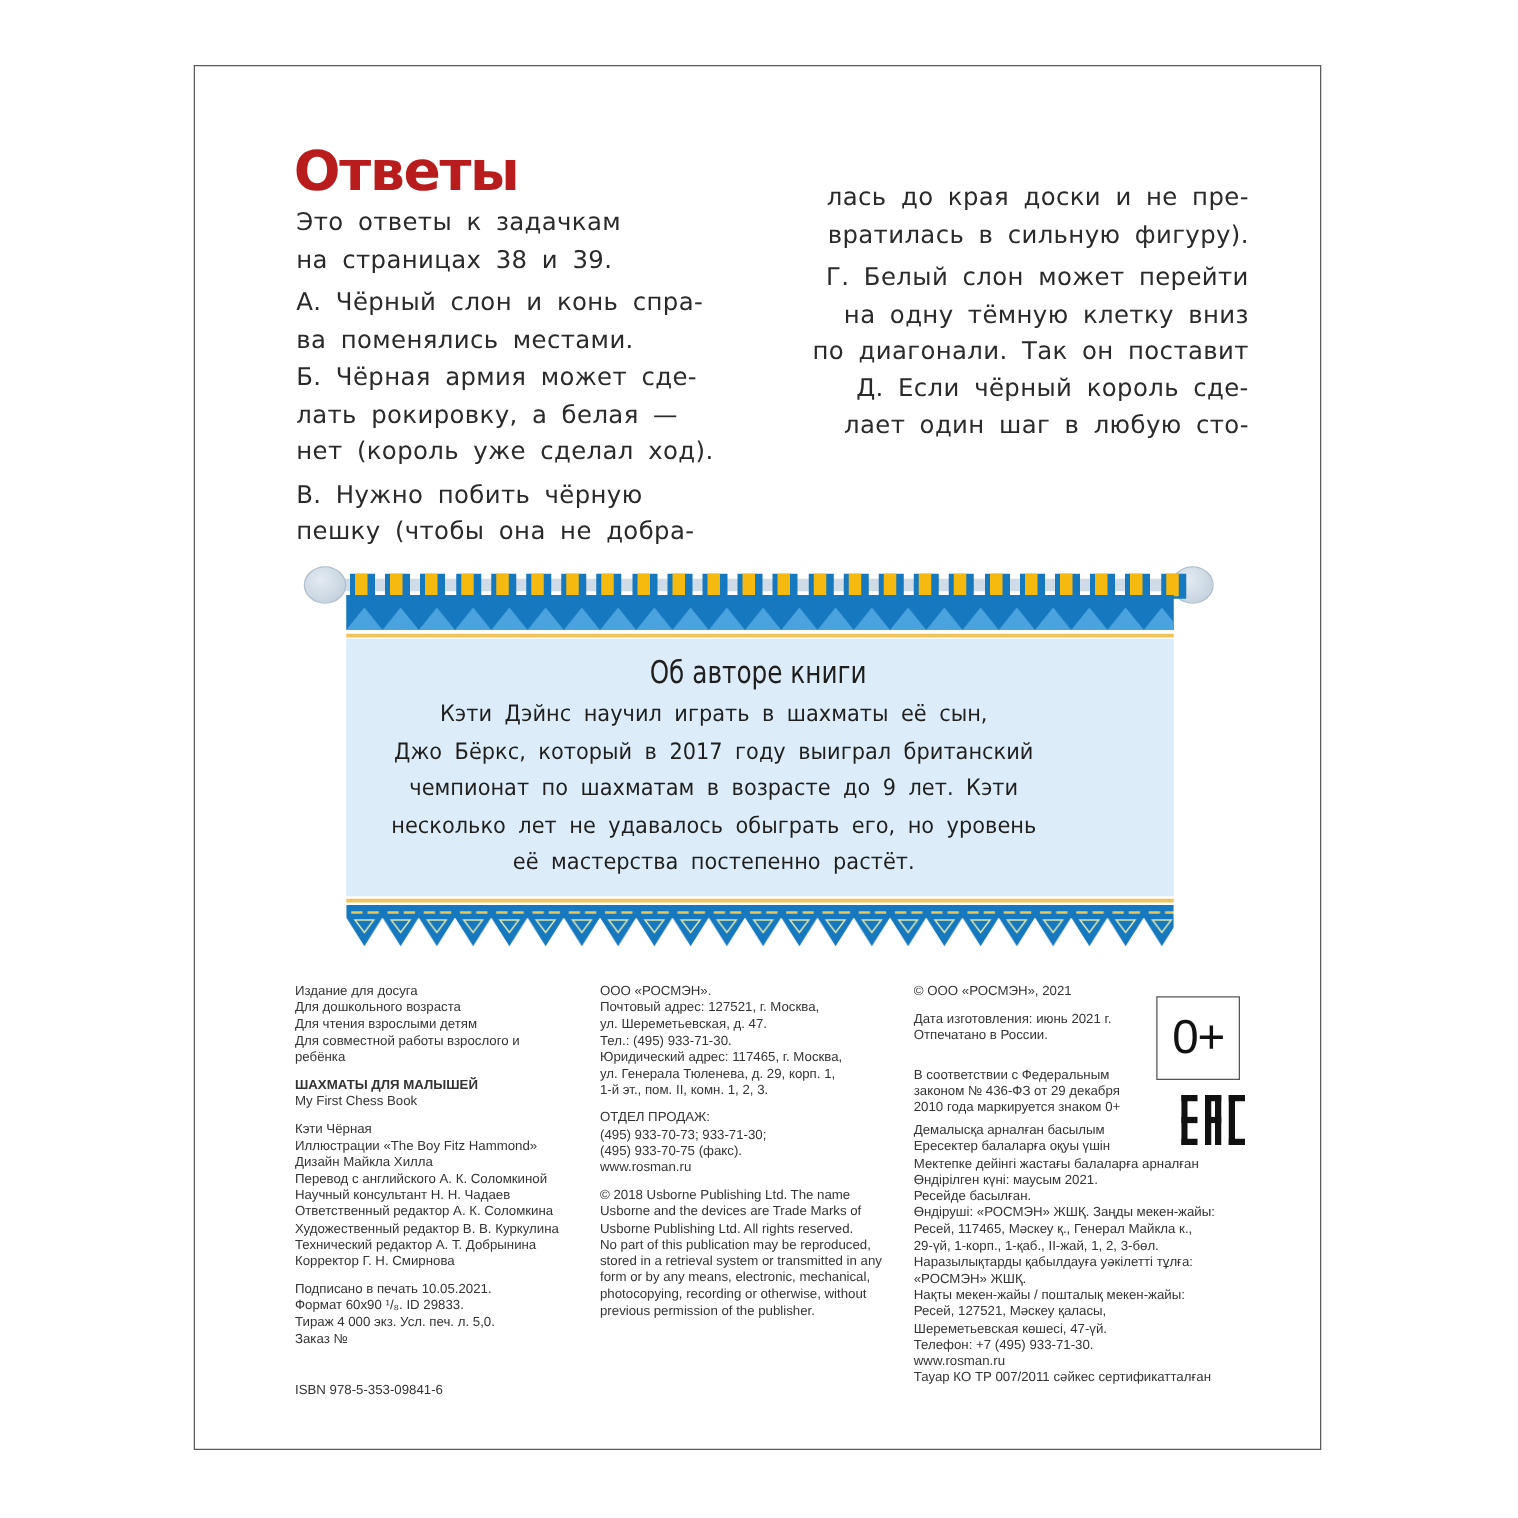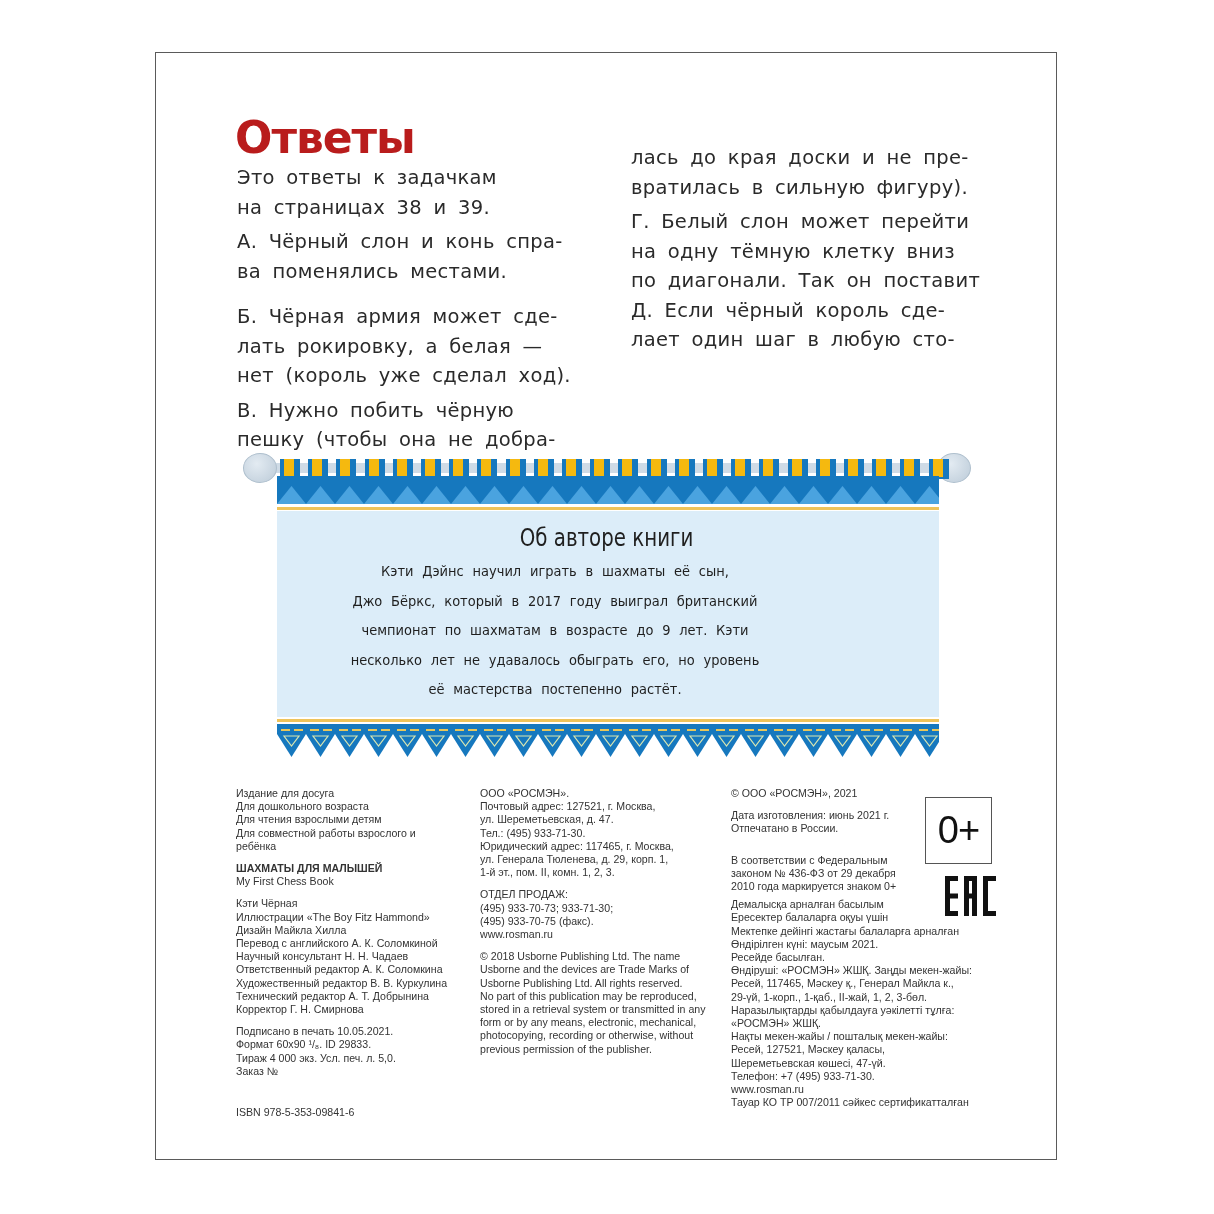--- a/index.html
+++ b/index.html
@@ -14,21 +14,21 @@
     .title {
       position: absolute; left: 235px; top: 112px; font-family: "DejaVu Sans", sans-serif;
       font-weight: bold; font-size: 44px; letter-spacing: -1px; color: #b91c1c; line-height: 52px;
     }
     .col {
       position: absolute; font-family: "DejaVu Sans", sans-serif; font-size: 19.5px;
       line-height: 25.5px; color: #2a2a2a; word-spacing: 5px; letter-spacing: 0.3px;
     }
     .col p { margin: 0 0 4px 0; white-space: nowrap; }
     .col-left { left: 237px; top: 165px; }
-    .col-right { left: 631px; top: 145px; }
+    .col-right { left: 650px; top: 145px; text-align: right; }
 
     
     .banner { position: absolute; left: 243px; top: 450px; width: 727px; height: 310px; }
     .rod {
       position: absolute; left: 25px; top: 13px; width: 680px; height: 10px;
       background: #cfdbe6; border-radius: 3px;
     }
     .knob {
       position: absolute; top: 3px; width: 32px; height: 28px; border-radius: 50%;
       background: radial-gradient(circle at 40% 35%, #e3ebf2, #bccbd8);
@@ -50,22 +50,22 @@
       position: absolute; left: 34px; top: 61px; width: 662px; height: 206px; background: #dcedf9;
     }
     .gold-line2 { position: absolute; left: 34px; top: 269px; width: 662px; height: 3px; background: #eec35a; }
     .fringe { position: absolute; left: 34px; top: 274px; }
     .banner-title {
       position: absolute; left: 0; width: 100%; top: 73px; text-align: center;
       font-family: "DejaVu Sans Condensed", "DejaVu Sans", sans-serif; font-stretch: condensed;
       font-size: 25px; color: #1f1f1f; font-weight: 500; transform: scaleX(0.88);
     }
     .banner-text {
-      position: absolute; left: 18px; width: 588px; top: 107px; text-align: center;
-      font-family: "DejaVu Sans", sans-serif; font-size: 14px; line-height: 29.5px;
+      position: absolute; left: 34px; width: 588px; top: 107px; text-align: center;
+      font-family: "DejaVu Sans", sans-serif; font-size: 18px; line-height: 29.5px;
       color: #1f1f1f; word-spacing: 5px;
     }
     .banner-text div { white-space: nowrap; transform: scaleX(0.93); }
 
     
     .imp { position: absolute; font-family: "Liberation Sans", sans-serif; font-size: 10.6px; line-height: 13.2px; color: #333; }
     .imp div { white-space: nowrap; }
     .imp .gap { height: 9px; }
     .imp .b { font-weight: bold; }
     .imp-1 { left: 236px; top: 787px; }
@@ -86,21 +86,21 @@
 <body>
 
 <div class="page"></div>
 
 <h1 class="title" style="margin:0">Ответы</h1>
 
 <div class="col col-left">
   <p>Это ответы к задачкам</p>
   <p style="margin-bottom:9px">на страницах 38 и 39.</p>
   <p>А. Чёрный слон и конь спра-</p>
-  <p style="margin-bottom:20px">ва поменялись местами.</p>
+  <p style="margin-bottom:5px">ва поменялись местами.</p>
   <p>Б. Чёрная армия может сде-</p>
   <p>лать рокировку, а белая —</p>
   <p style="margin-bottom:9px">нет (король уже сделал ход).</p>
   <p>В. Нужно побить чёрную</p>
   <p>пешку (чтобы она не добра-</p>
 </div>
 
 <div class="col col-right">
   <p>лась до края доски и не пре-</p>
   <p style="margin-bottom:9px">вратилась в сильную фигуру).</p>

